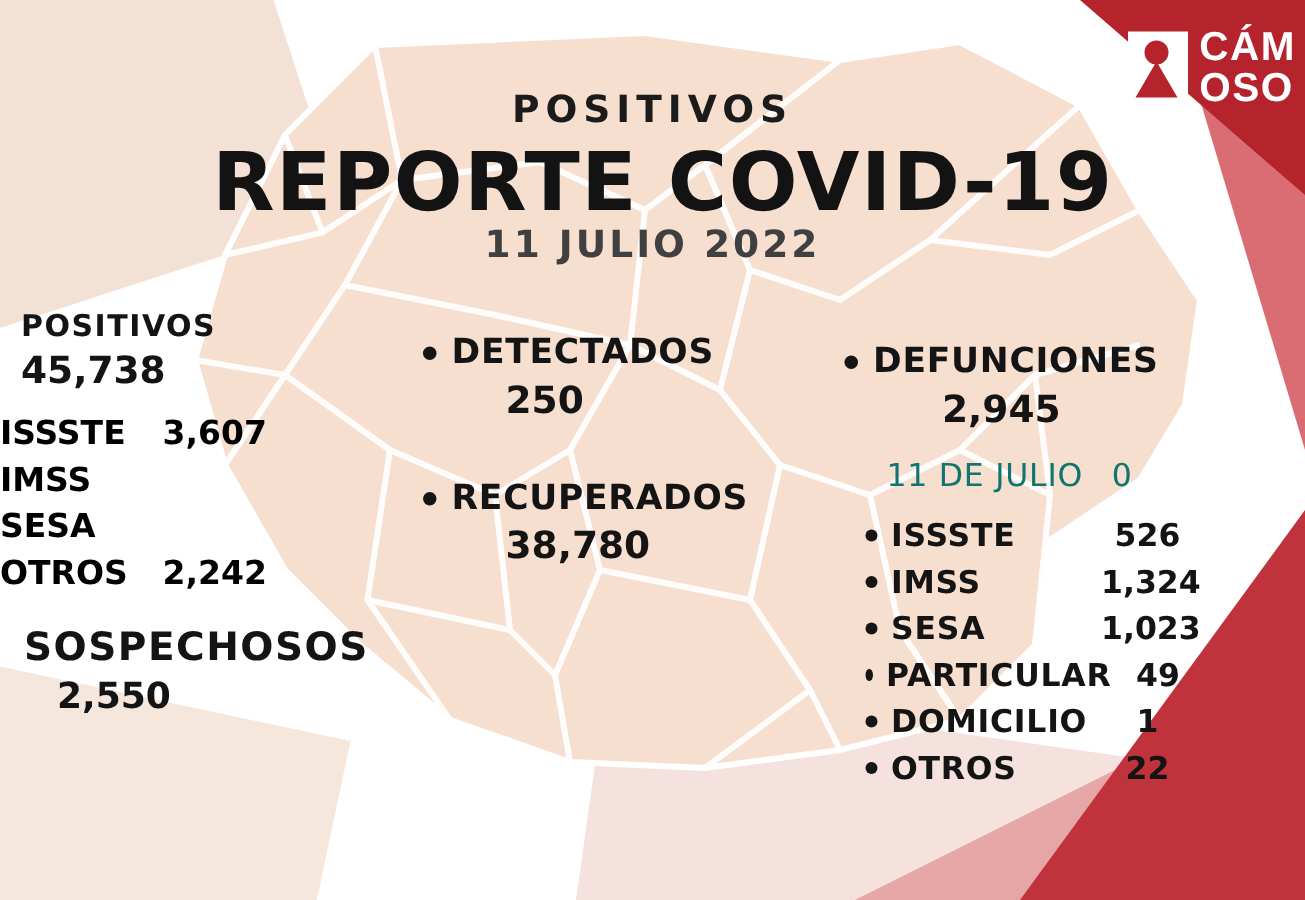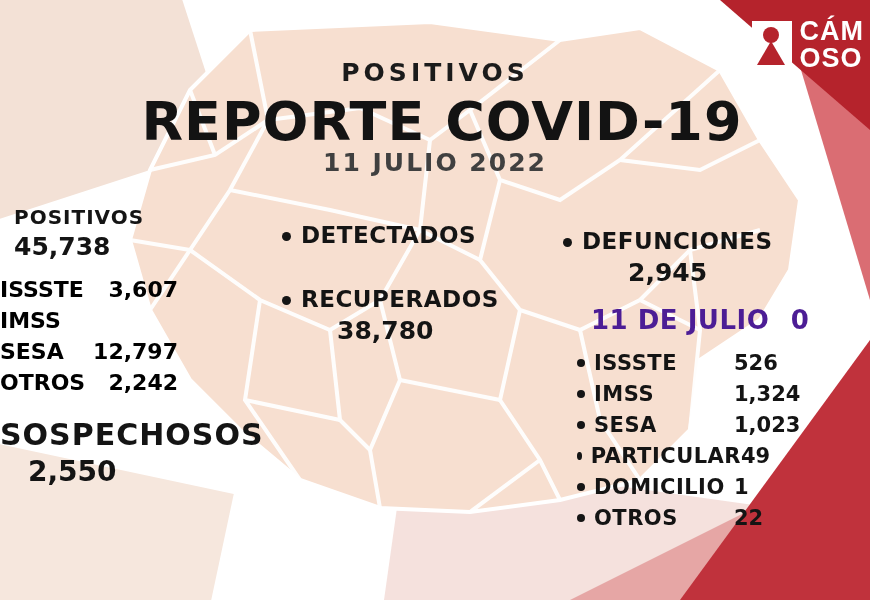--- a/index.html
+++ b/index.html
@@ -244,28 +244,28 @@
   }
   .breakdown-row .b-label {
     font-family: "DejaVu Sans", sans-serif;
     font-weight: bold;
   }
   .breakdown-row .b-value {
     font-family: "DejaVu Sans", sans-serif;
     font-weight: bold;
   }
   .col-left .susp-label {
-    font-size: 30px;
+    font-size: 26px;
     letter-spacing: 1px;
     margin-top: 22px;
-    padding-left: 0px;
+    padding-left: 16px;
   }
   .col-left .susp-value {
-    font-size: 28px;
-    padding-left: 28px;
+    font-size: 24px;
+    padding-left: 38px;
     margin-top: 3px;
   }
 
   
   .col-center {
     position: absolute;
     left: 282px;
     top: 222px;
     width: 230px;
   }
@@ -296,23 +296,23 @@
     white-space: nowrap;
     margin-top: 28px;
   }
   .col-right .r-value {
     font-size: 25px;
     margin-top: 4px;
     padding-left: 65px;
   }
   .daily-line {
     font-family: "DejaVu Sans", sans-serif;
-    font-weight: bold;
-    font-size: 26px;
-    color: #4c1d95;
+    font-weight: normal;
+    font-size: 21px;
+    color: #0f766e;
     margin-top: 18px;
     padding-left: 28px;
     letter-spacing: 0.5px;
     white-space: nowrap;
   }
   .daily-line .dl-value {
     margin-left: 12px;
   }
   .right-list {
     margin-top: 16px;
@@ -327,21 +327,21 @@
     font-weight: bold;
     color: #141414;
   }
   .right-row .rr-label {
     flex: 0 0 auto;
     min-width: 140px;
     letter-spacing: 0.5px;
   }
   .right-row .rr-value {
     flex: 0 0 auto;
-    text-align: left;
+    text-align: center;
     min-width: 62px;
   }
   .right-row .bullet {
     width: 8px;
     height: 8px;
     margin-right: 9px;
   }
 </style>
 </head>
 <body>
@@ -412,37 +412,37 @@
     <div class="breakdown">
       <div class="breakdown-row">
         <span class="b-label">ISSSTE</span>
         <span class="b-value">3,607</span>
       </div>
       <div class="breakdown-row">
         <span class="b-label">IMSS</span>
       </div>
       <div class="breakdown-row">
         <span class="b-label">SESA</span>
-        <span class="b-value">12,797</span>
       </div>
       <div class="breakdown-row">
         <span class="b-label">OTROS</span>
         <span class="b-value">2,242</span>
       </div>
     </div>
 
     <div class="stat-label susp-label">SOSPECHOSOS</div>
     <div class="stat-value susp-value">2,550</div>
   </div>
 
   <div class="col-center">
     <div class="center-block">
       <div class="stat-label c-label">
         <span class="bullet"></span><span>DETECTADOS</span>
       </div>
+      <div class="stat-value c-value">250</div>
     </div>
     <div class="center-block">
     </div>
     <div class="center-block">
       <div class="stat-label c-label">
         <span class="bullet"></span><span>RECUPERADOS</span>
       </div>
       <div class="stat-value c-value">38,780</div>
     </div>
   </div>

